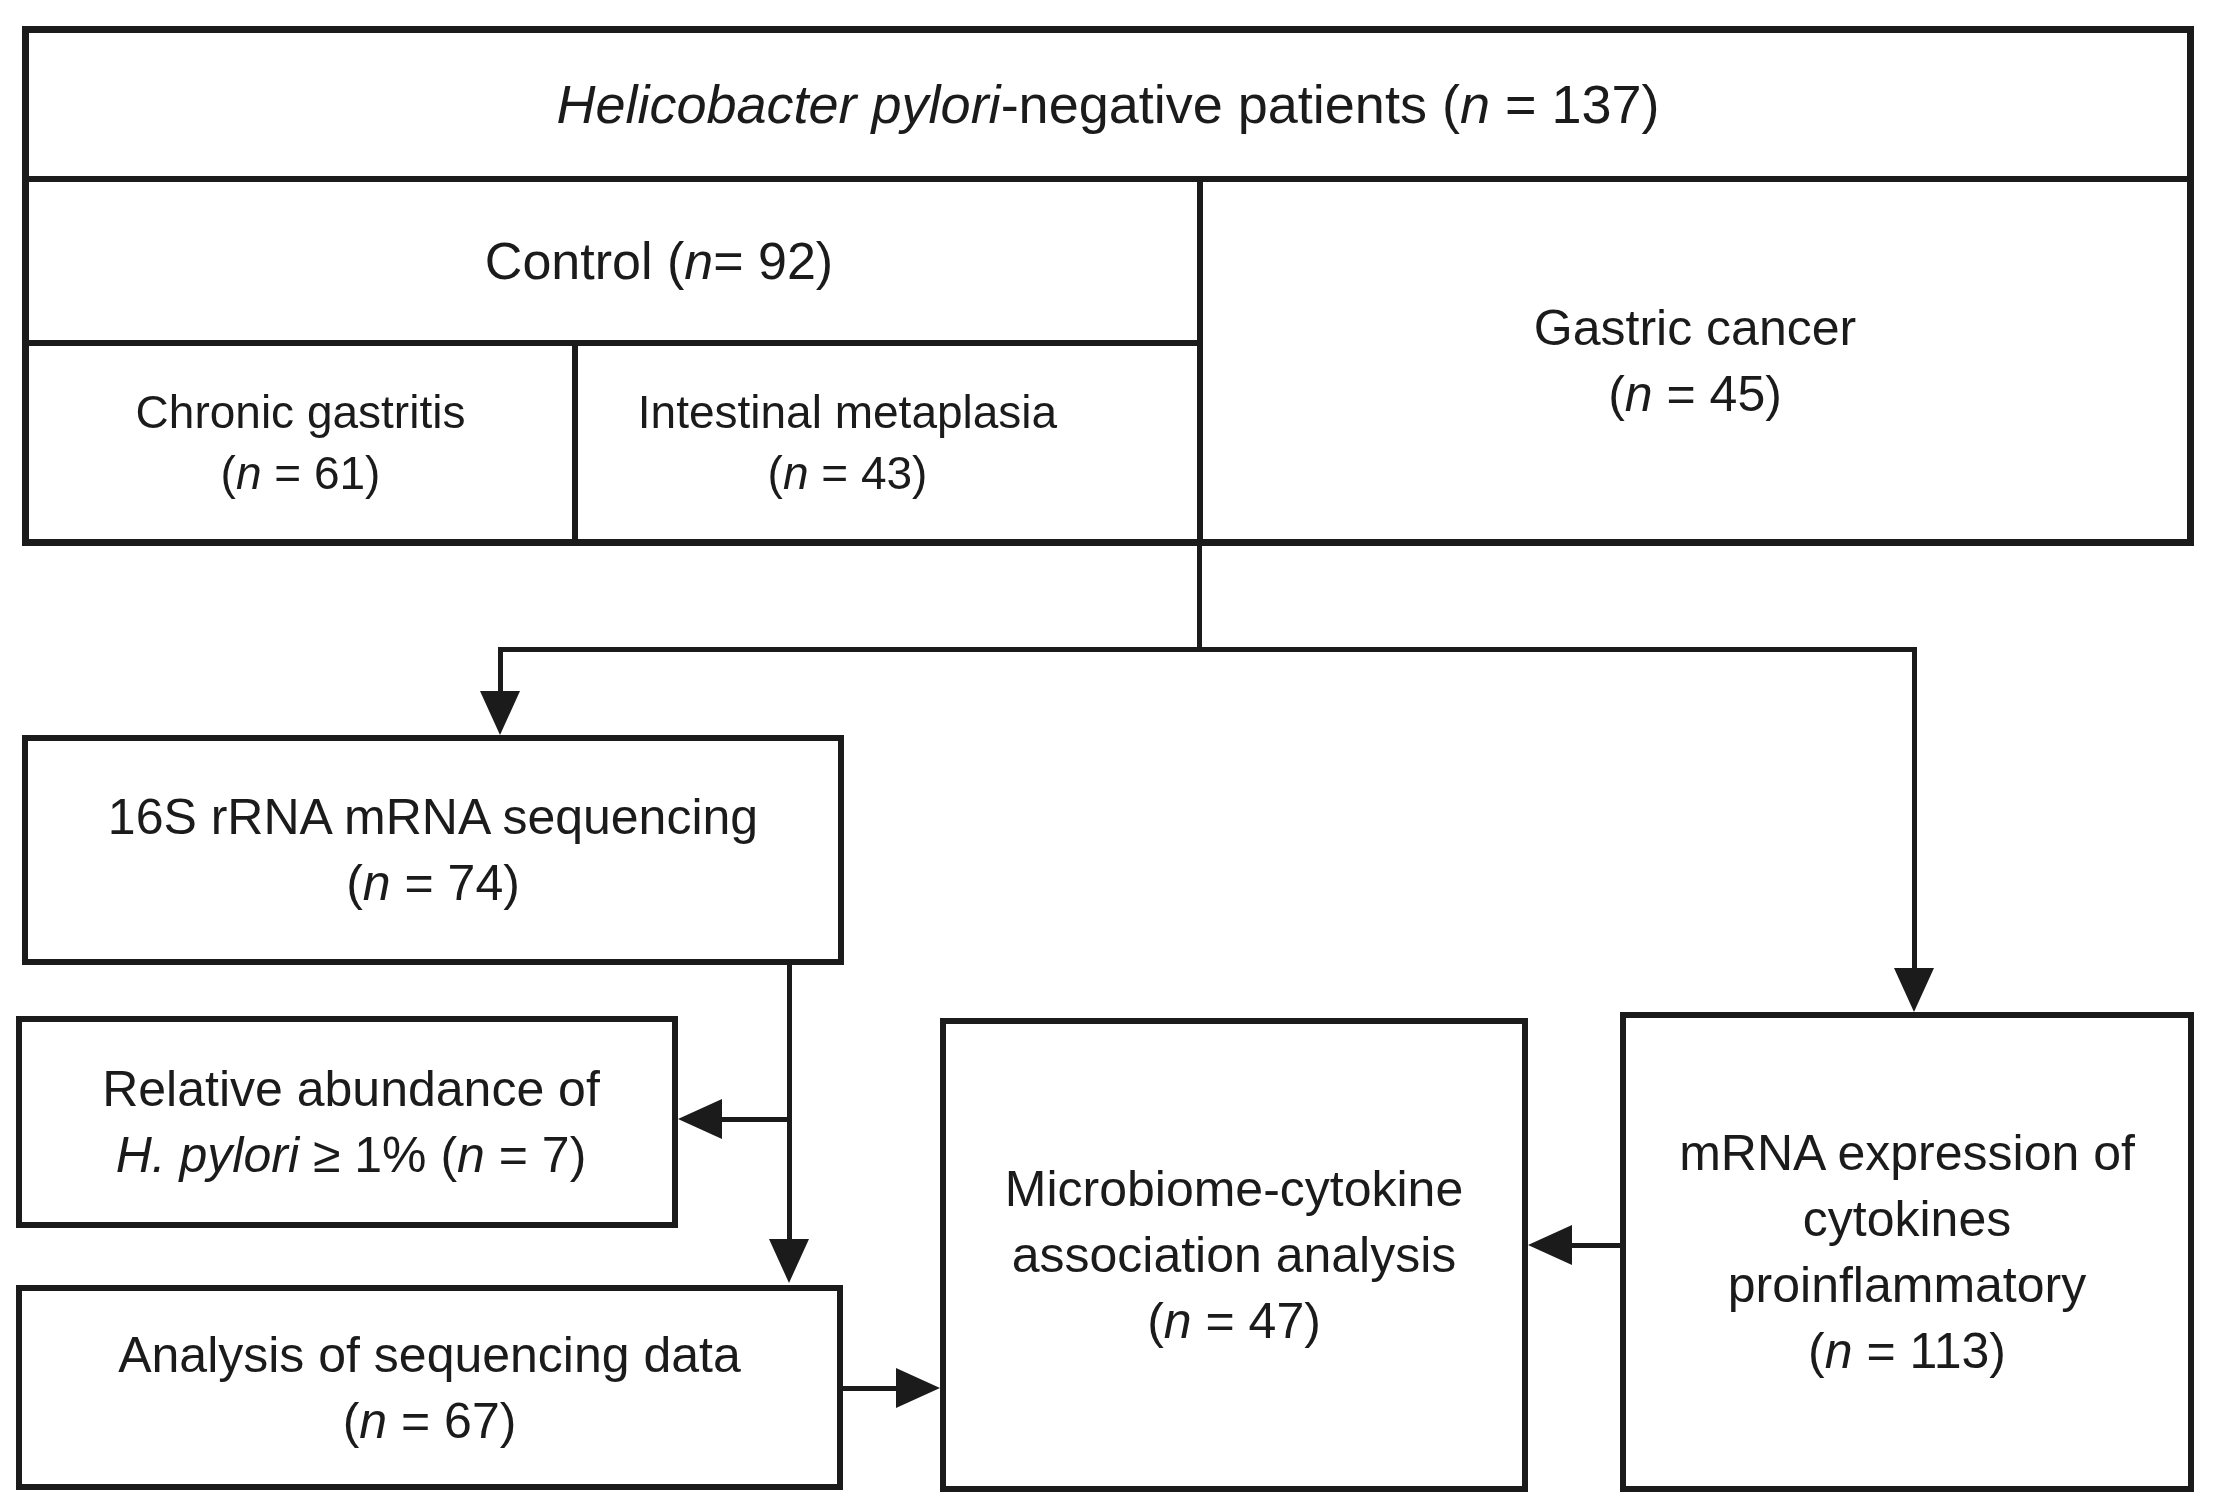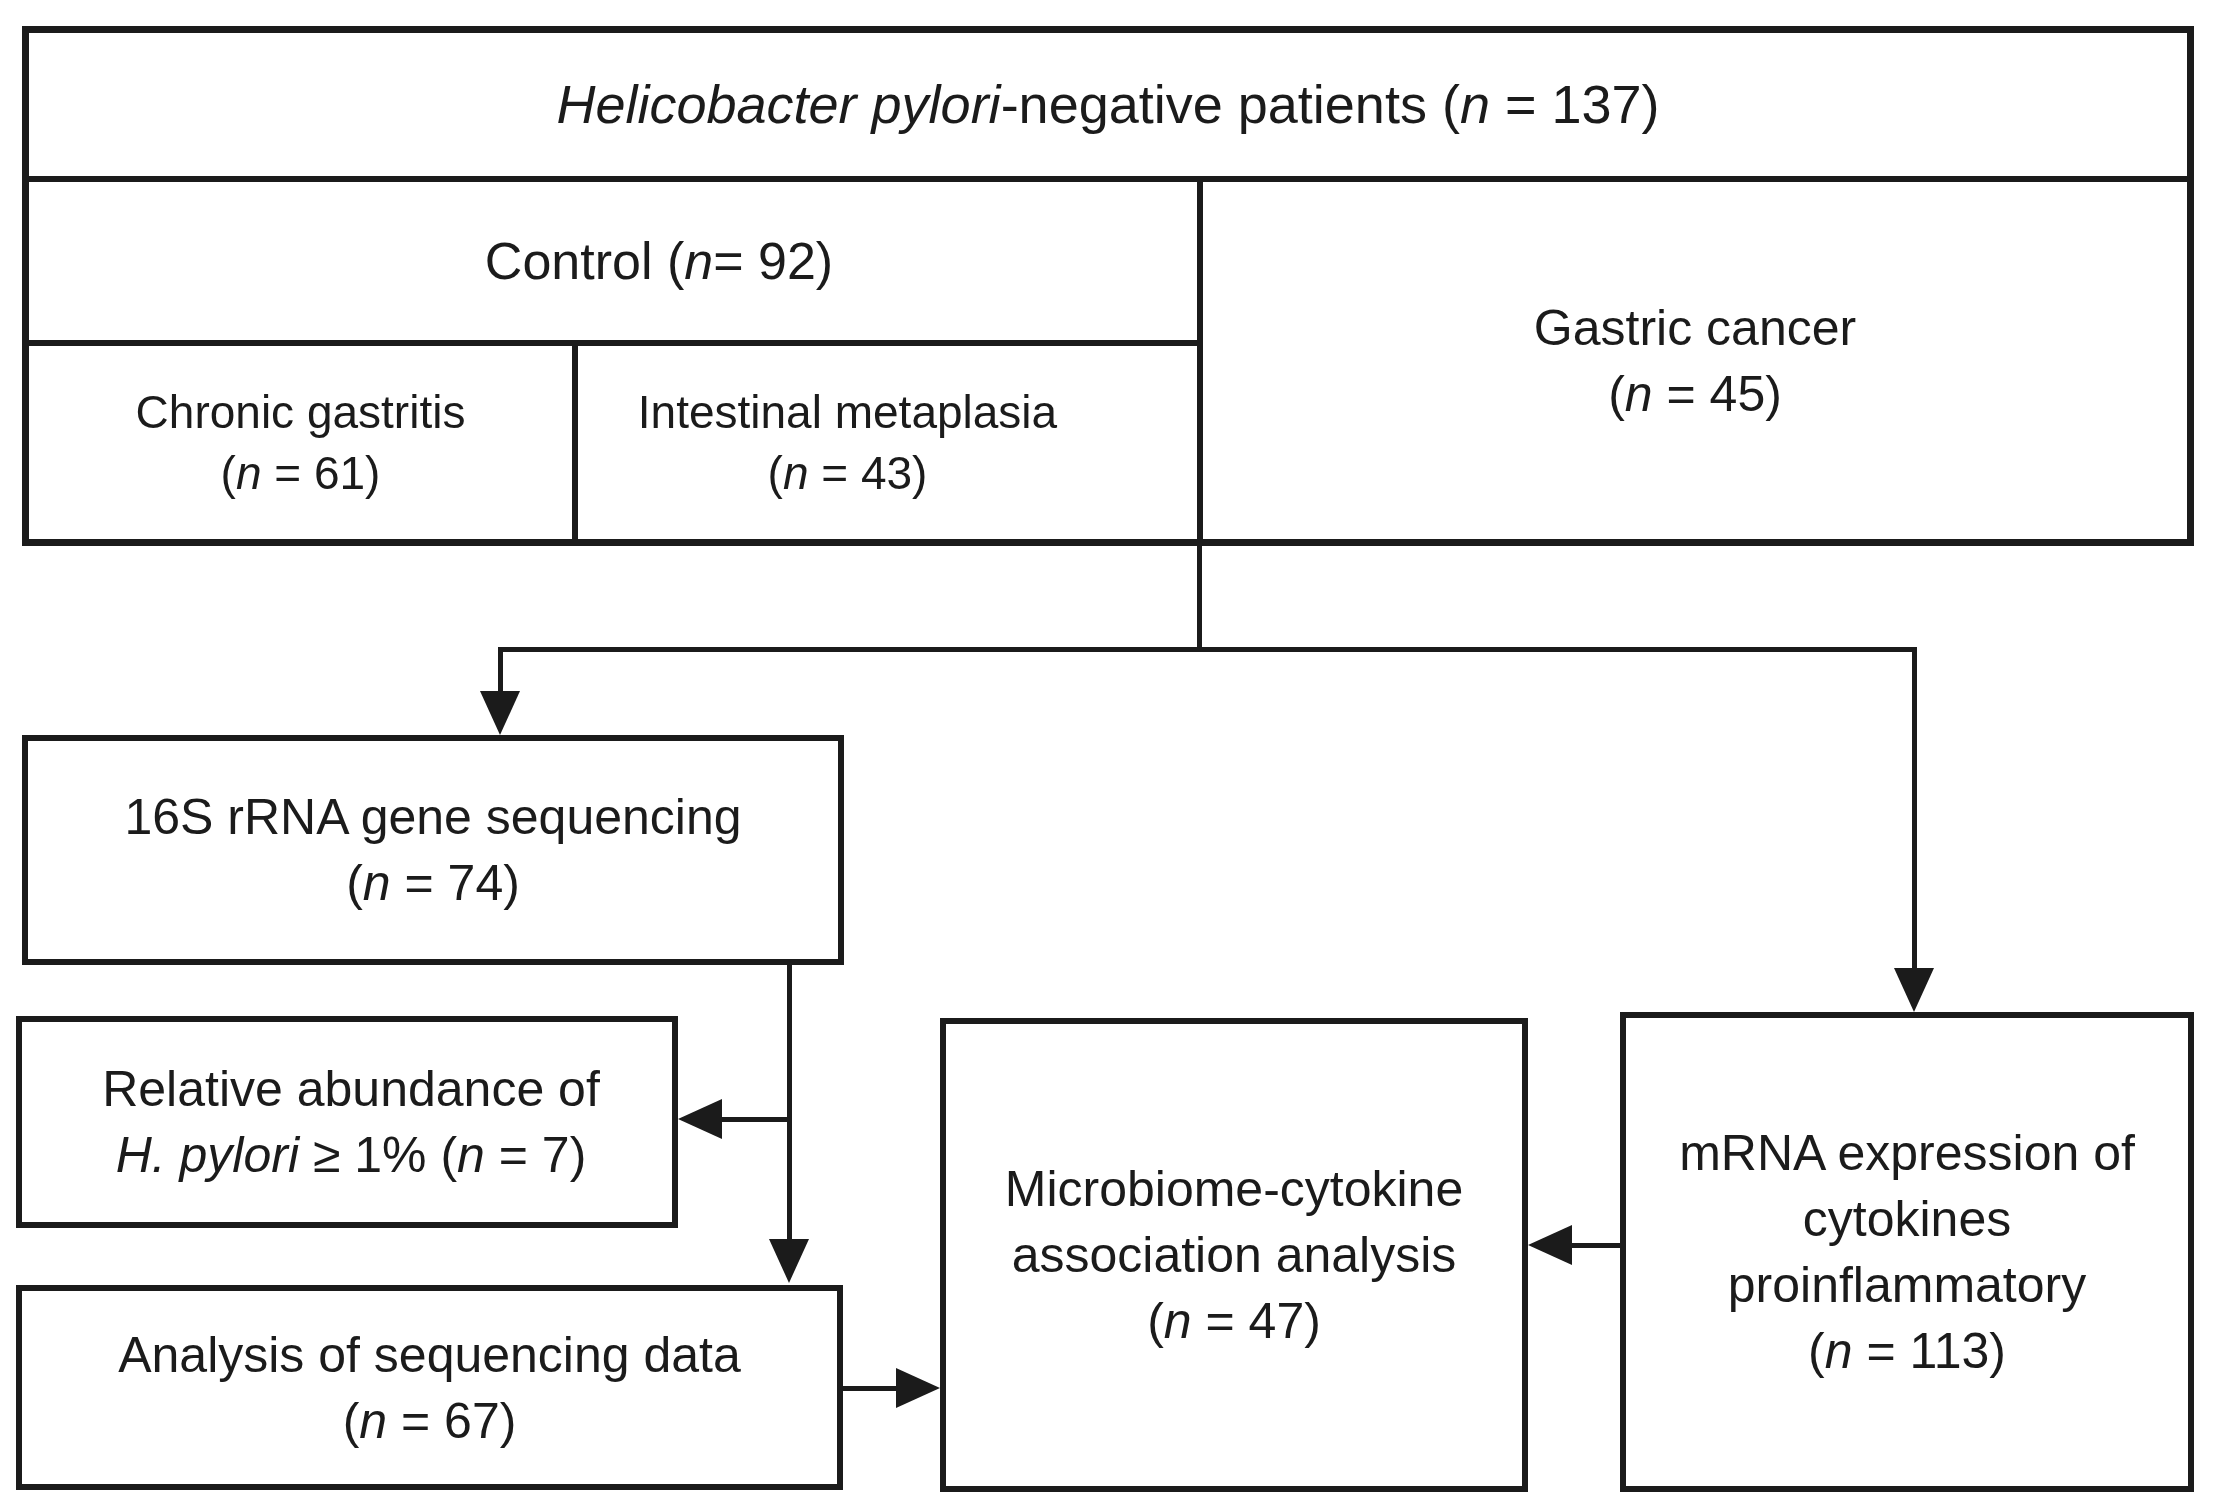--- a/index.html
+++ b/index.html
@@ -99,21 +99,21 @@
   <div class="cline" style="left:718px;top:1117px;width:72px;height:5px;"></div>
   <div class="arrow arrow-left" style="left:678px;top:1099px;"></div>
 
   <div class="cline" style="left:843px;top:1386px;width:56px;height:5px;"></div>
   <div class="arrow arrow-right" style="left:896px;top:1368px;"></div>
 
   <div class="cline" style="left:1572px;top:1243px;width:48px;height:5px;"></div>
   <div class="arrow arrow-left" style="left:1528px;top:1225px;"></div>
 
   <div class="fbox box-sequencing">
-    <div class="line">16S rRNA gene sequencing</div>
+    <div class="line">16S rRNA mRNA sequencing</div>
     <div class="line"><span>(</span><span class="it">n</span><span> = 74)</span></div>
   </div>
 
   <div class="fbox box-abundance">
     <div class="line">Relative abundance of</div>
     <div class="line"><span class="it">H. pylori</span><span> ≥ 1% (</span><span class="it">n</span><span> = 7)</span></div>
   </div>
 
   <div class="fbox box-analysis">
     <div class="line">Analysis of sequencing data</div>

